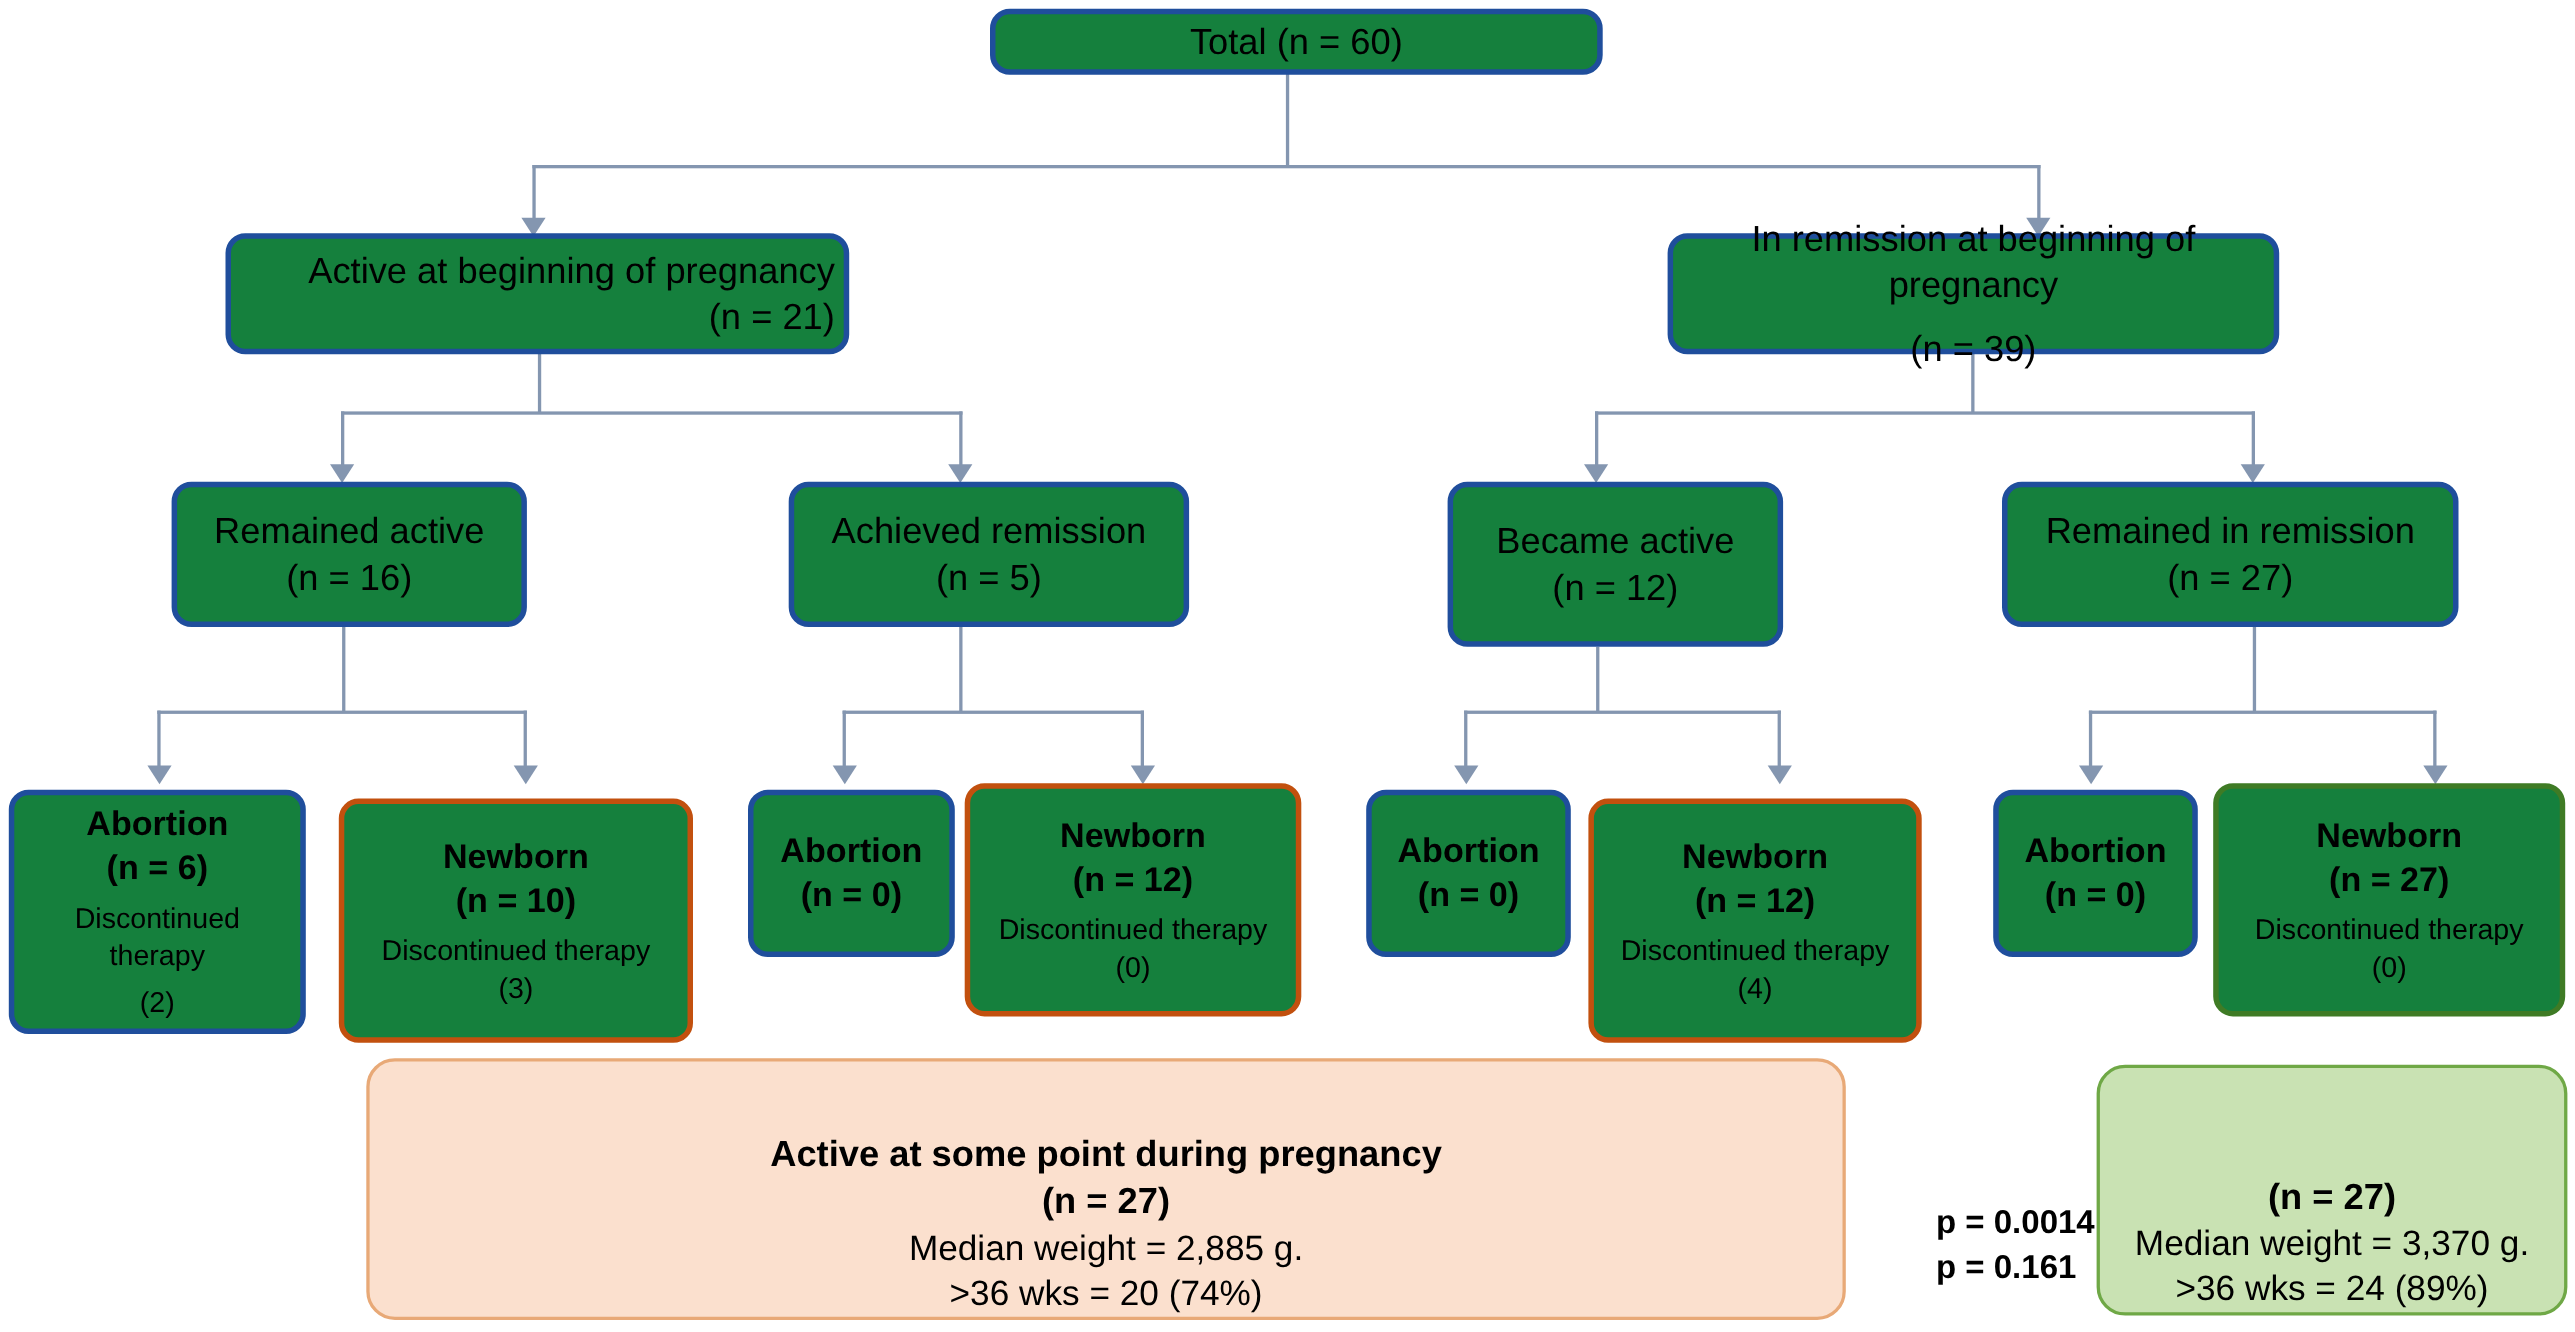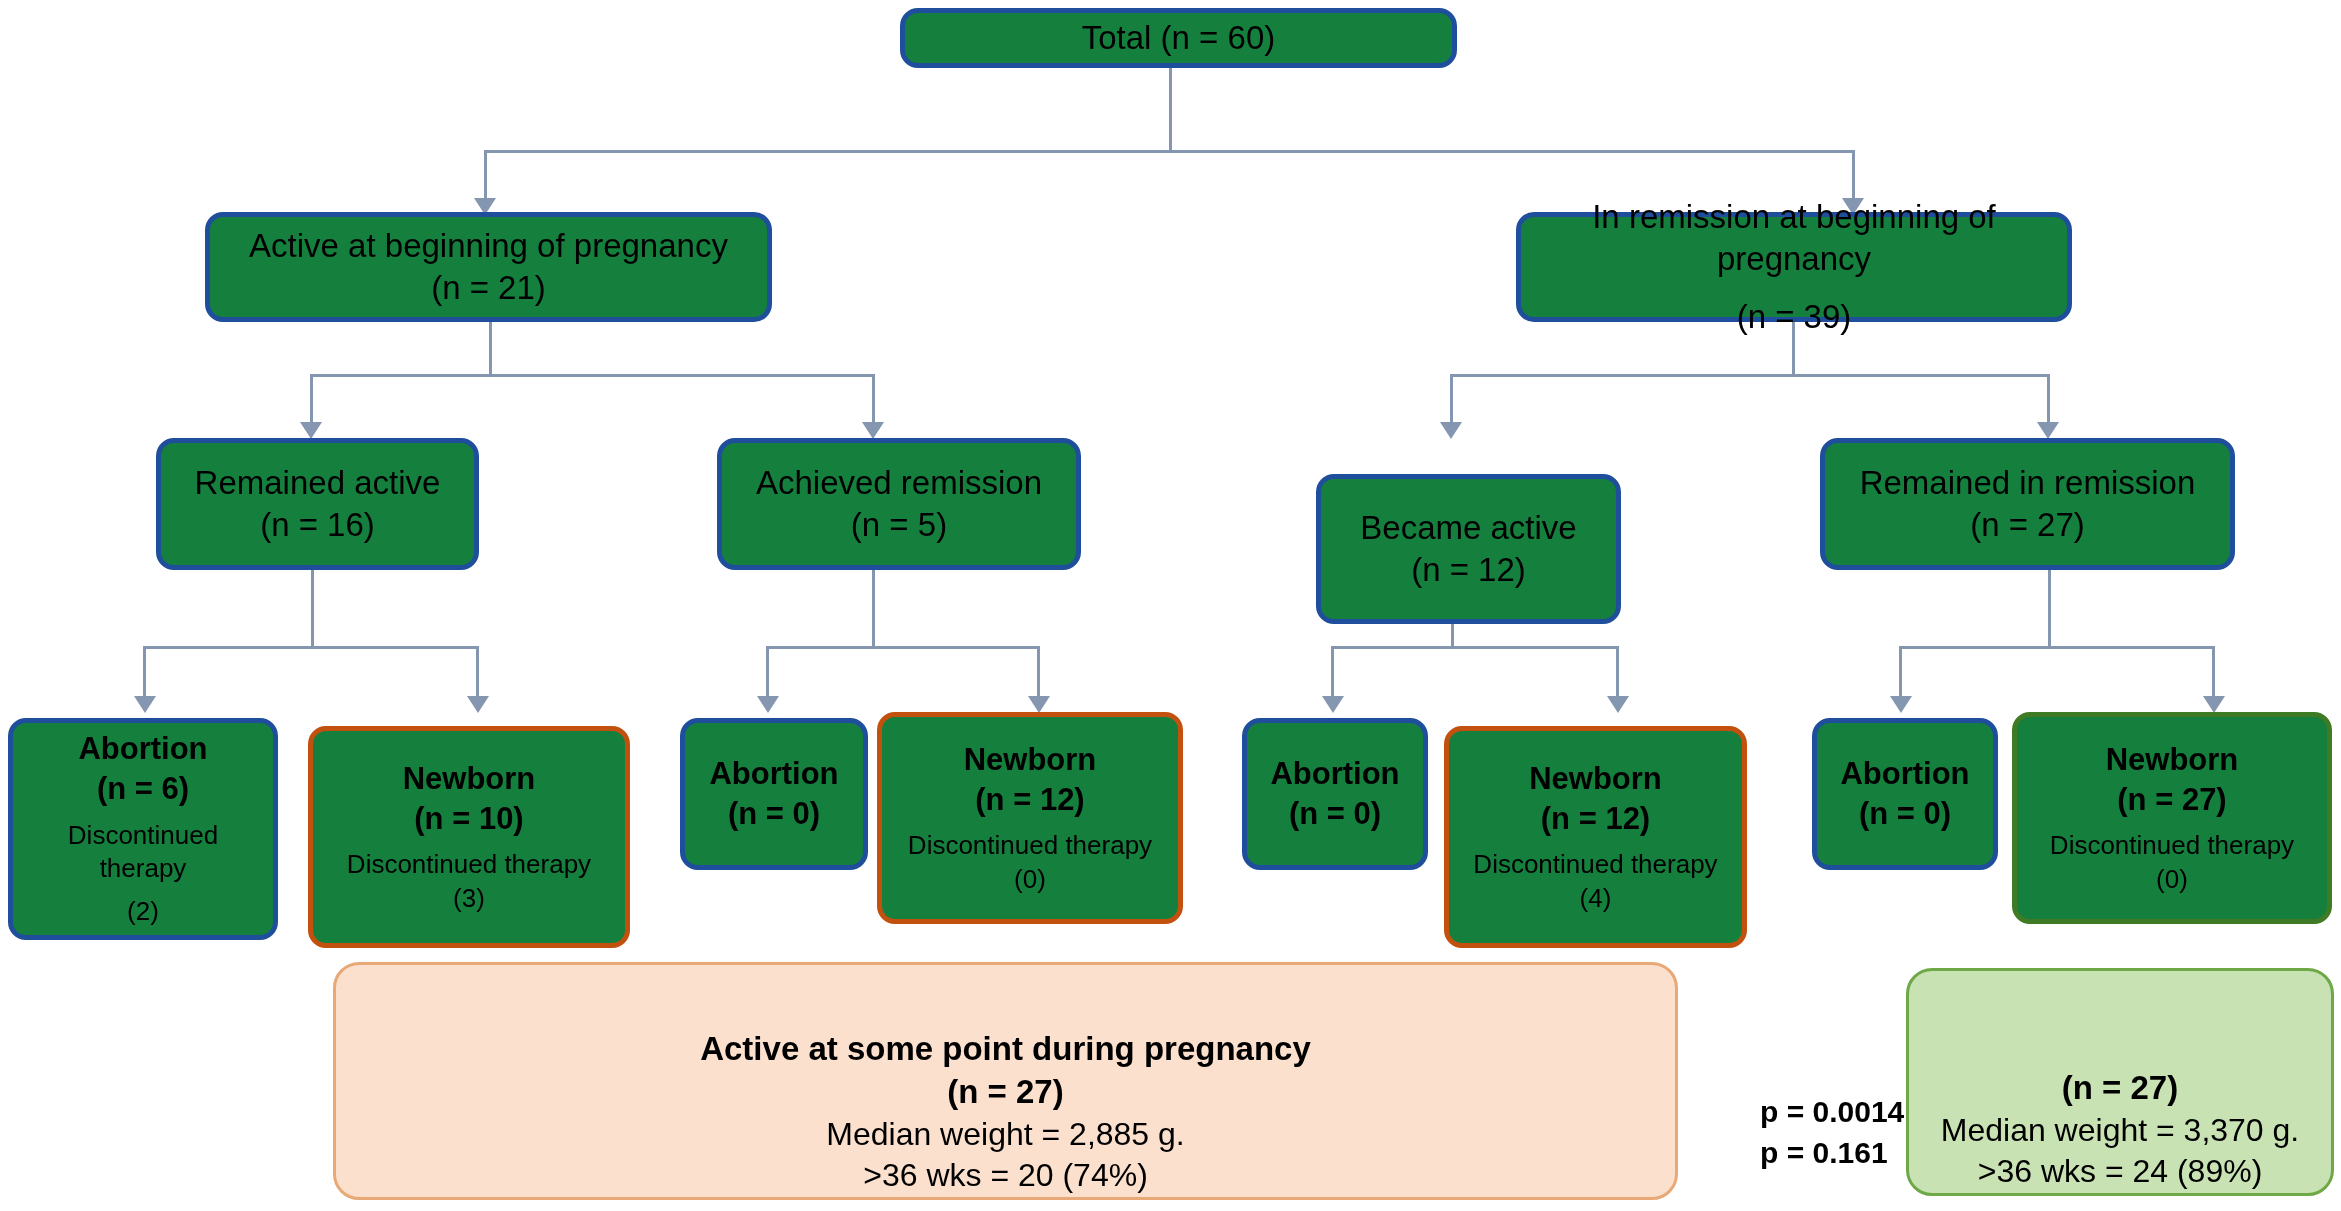--- a/index.html
+++ b/index.html
@@ -130,41 +130,41 @@
   <div class="conn hline" style="left:1899px;top:646px;width:316px;height:3px;"></div>
   <div class="conn vline" style="left:1899px;top:646px;width:3px;height:54px;"></div>
   <div class="conn vline" style="left:2212px;top:646px;width:3px;height:54px;"></div>
   <div class="arrow" style="left:1890px;top:696px;"></div>
   <div class="arrow" style="left:2203px;top:696px;"></div>
 
   <div class="node blue t-lv1" style="left:900px;top:8px;width:557px;height:60px;">
     <div>Total (n = 60)</div>
   </div>
 
-  <div class="node blue t-lv2" style="left:205px;top:212px;width:567px;height:110px;">
+  <div class="node blue t-lv2" style="left:205px;top:212px;width:567px;height:110px;align-items:flex-end;">
     <div>Active at beginning of pregnancy</div>
     <div>(n = 21)</div>
   </div>
 
   <div class="node blue t-lv2" style="left:1516px;top:212px;width:556px;height:110px;gap:16px;">
     <div>In remission at beginning of pregnancy</div>
     <div>(n = 39)</div>
   </div>
 
   <div class="node blue t-lv3" style="left:156px;top:438px;width:323px;height:132px;">
     <div>Remained active</div>
     <div>(n = 16)</div>
   </div>
 
   <div class="node blue t-lv3" style="left:717px;top:438px;width:364px;height:132px;">
     <div>Achieved remission</div>
     <div>(n = 5)</div>
   </div>
 
-  <div class="node blue t-lv3" style="left:1316px;top:438px;width:305px;height:150px;margin-top:36px;">
+  <div class="node blue t-lv3" style="left:1316px;top:438px;width:305px;height:150px;">
     <div>Became active</div>
     <div>(n = 12)</div>
   </div>
 
   <div class="node blue t-lv3" style="left:1820px;top:438px;width:415px;height:132px;">
     <div>Remained in remission</div>
     <div>(n = 27)</div>
   </div>
 
   <div class="node blue leaf" style="left:8px;top:718px;width:270px;height:222px;">

